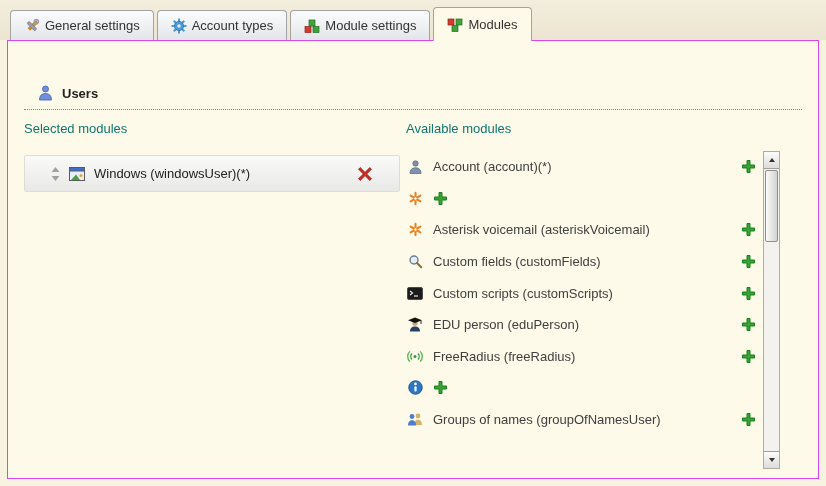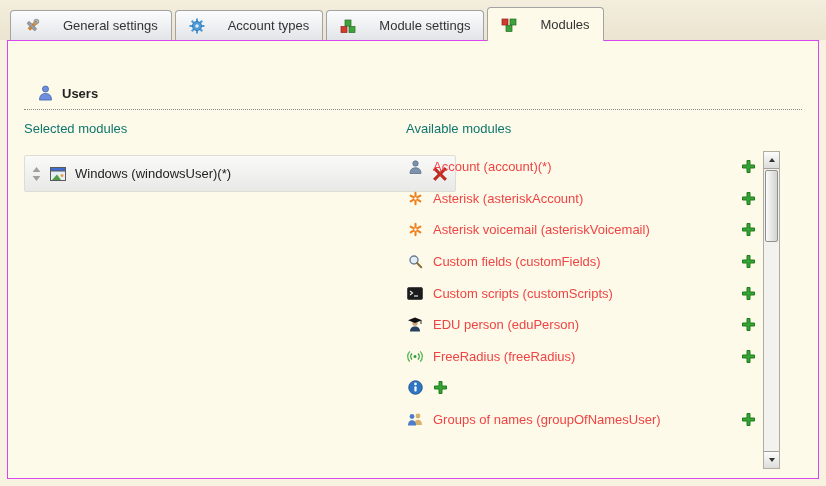--- a/index.html
+++ b/index.html
@@ -3,52 +3,52 @@
 <meta charset="utf-8">
 <style>
   html,body{margin:0;padding:0;}
   body{font-family:"Liberation Sans","DejaVu Sans",sans-serif;background:#e9e4d2;}
   .screen{position:relative;width:826px;height:486px;overflow:hidden;background:#f8f3e1;}
 
   
   .tabbar{position:absolute;top:0;left:0;right:0;height:40px;
     background:linear-gradient(#f3eedd,#ebe4d0);
     display:flex;align-items:flex-end;padding-left:10px;gap:3px;}
-  .tab{display:flex;align-items:center;gap:23px;height:29px;padding:0 13px;
+  .tab{display:flex;align-items:center;gap:5px;height:29px;padding:0 13px;
     border:1px solid #a3a3a3;border-bottom:none;border-radius:4px 4px 0 0;
     background:linear-gradient(#fbfcfd,#e2e5e8);color:#333;font-size:13px;
     cursor:pointer;position:relative;white-space:nowrap;}
   .tab.active{height:33px;background:#fdfae9;margin-bottom:-1px;z-index:3;}
   .tab .ticon{display:flex;align-items:center;}
 
   
   .panel{position:absolute;left:7px;right:7px;top:40px;bottom:7px;
     background:#fdfae9;border:1px solid #d946ef;z-index:1;}
 
   .section-head{position:absolute;top:44px;left:30px;display:flex;align-items:center;gap:9px;}
   .section-title{font-size:13px;font-weight:bold;color:#222;}
   .dotted{position:absolute;top:68px;left:16px;right:16px;border-top:1px dotted #8a8a8a;}
 
   .col-head{position:absolute;top:80px;font-size:13px;color:#0f766e;}
   .col-head.left{left:16px;}
   .col-head.right{left:398px;}
 
   
-  .selected-row{position:absolute;top:114px;left:16px;width:432px;height:37px;
+  .selected-row{position:absolute;top:114px;left:16px;width:376px;height:37px;
     background:linear-gradient(#fafaf9,#e8e8e6);border:1px solid #ddddd6;border-radius:2px;
-    display:flex;align-items:center;gap:9px;padding:0 7px;box-sizing:border-box;cursor:move;}
+    display:flex;align-items:center;gap:9px;padding:0 26px;box-sizing:border-box;cursor:move;}
   .selected-row .slabel{flex:1;font-size:13px;color:#222;}
   .iconbox{display:flex;align-items:center;justify-content:center;}
   .removebtn,.addbtn{background:none;border:0;padding:0;cursor:pointer;display:flex;align-items:center;}
 
   
   .avail-list{position:absolute;top:110px;left:398px;width:350px;}
   .arow{display:flex;align-items:center;gap:9px;height:31.6px;}
   .arow .aicon{width:18px;display:flex;justify-content:center;align-items:center;}
-  .arow .alabel{flex:1;font-size:13px;color:#ef4444;white-space:nowrap;}
+  .arow .alabel{flex:1;font-size:13px;color:#404040;white-space:nowrap;}
 
   
   .scrollbar{position:absolute;left:755px;top:110px;width:17px;height:318px;
     background:#f3f2ef;border:1px solid #b0ada0;box-sizing:border-box;
     display:flex;flex-direction:column;}
   .sb-btn{height:16px;flex:0 0 16px;background:linear-gradient(#fcfcfc,#dcdcda);
     display:flex;align-items:center;justify-content:center;cursor:pointer;}
   .sb-btn.up{border-bottom:1px solid #a3a09a;}
   .sb-btn.down{border-top:1px solid #a3a09a;}
   .sb-track{flex:1;position:relative;}
@@ -176,21 +176,20 @@
         <span class="aicon">
           <svg width="15" height="15" viewBox="0 0 16 16">
             <g stroke="#ef7f1a" stroke-width="2.2" stroke-linecap="round">
               <line x1="8" y1="2" x2="8" y2="14"></line>
                 <line x1="2.8" y1="5" x2="13.2" y2="11"></line>
                 <line x1="2.8" y1="11" x2="13.2" y2="5"></line>
             </g>
             <circle cx="8" cy="8" r="1.9" fill="#fff" stroke="#ef7f1a"></circle>
           </svg>
         </span>
-        <span class="alabel">Asterisk (asteriskAccount)</span>
         <button class="addbtn">
           <svg width="15" height="15" viewBox="0 0 15 15">
               <path d="M6 1.5 h3 v4.5 h4.5 v3 H9 v4.5 H6 V9 H1.5 V6 H6 Z" fill="#35a435" stroke="#1f7d1f"></path>
             </svg>
         </button>
       </div>
 
       <div class="arow">
         <span class="aicon">
           <svg width="15" height="15" viewBox="0 0 16 16">

